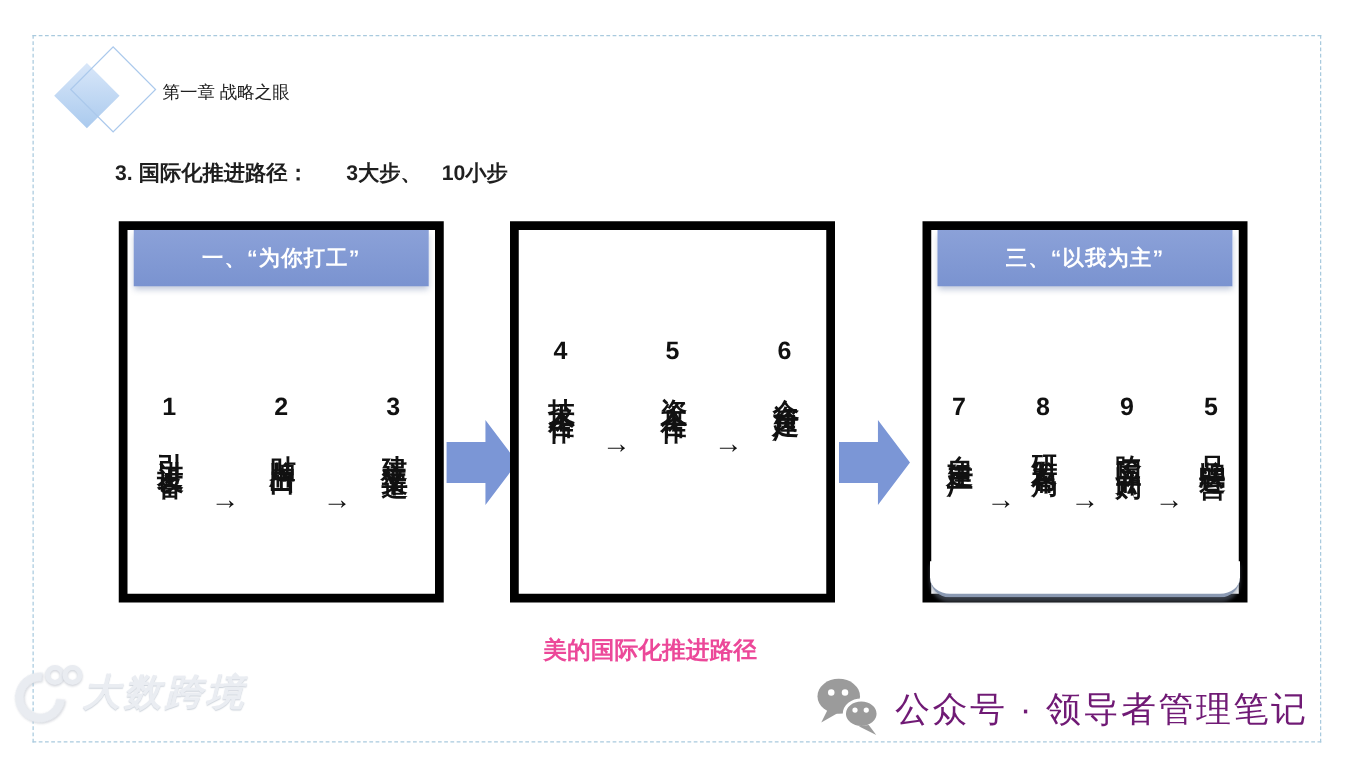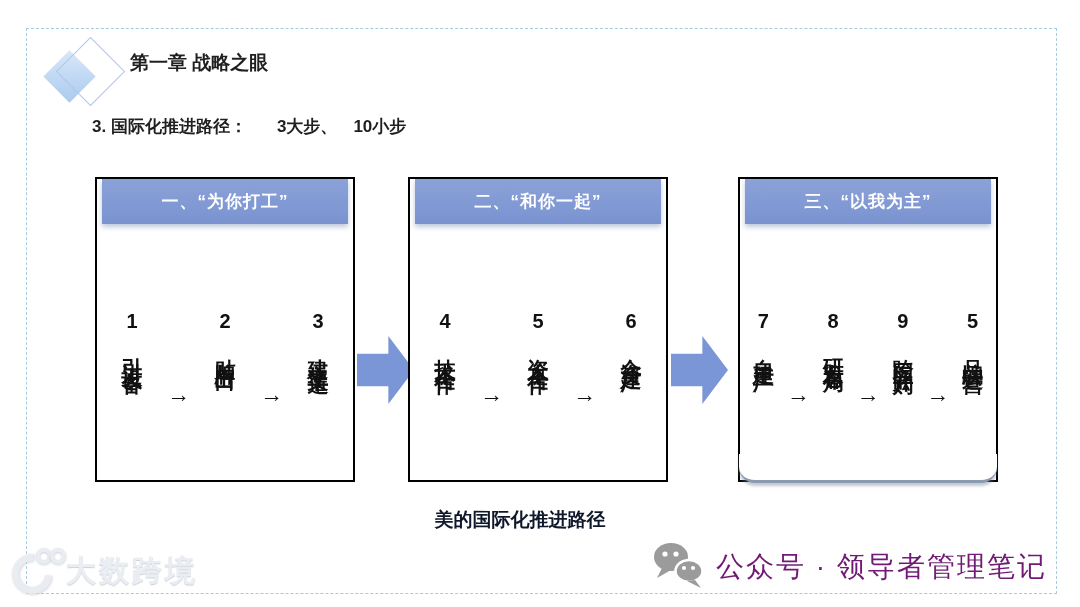--- a/index.html
+++ b/index.html
@@ -14,29 +14,29 @@
   
   .deco-fill {
     position:absolute; left:51px; top:58px; width:37px; height:37px;
     transform:rotate(45deg);
     background:linear-gradient(135deg,#d9e7f9 0%,#aacaee 100%);
   }
   .deco-outline {
     position:absolute; left:66px; top:47px; width:47px; height:47px;
     transform:rotate(45deg); border:1.5px solid #abc9ec; background:transparent;
   }
-  .chapter-title { position:absolute; left:130px; top:50px; font-size:19px; font-weight:700; }
-  .subtitle { position:absolute; left:92px; top:115px; font-size:17px; font-weight:700; }
+  .chapter-title { position:absolute; left:130px; top:65px; font-size:14px; font-weight:400; }
+  .subtitle { position:absolute; left:92px; top:127px; font-size:17px; font-weight:700; }
   .subtitle .gap1 { margin-left:30px; }
   .subtitle .gap2 { margin-left:16px; }
 
   
   .box {
     position:absolute; top:177px; width:260px; height:305px; box-sizing:border-box;
-    background:#fff; border:2px solid #000000;
+    background:#fff; border:7px solid #000000;
   }
   .box-1 { left:95px; }
   .box-2 { left:408px; }
   .box-3 { left:738px; }
   .box-header {
     margin:0 5px; height:45px; display:flex; align-items:center; justify-content:center;
     background:linear-gradient(180deg,#8ba1d8 0%,#7a93d0 100%);
     box-shadow:0 3px 5px rgba(110,130,170,.45);
     color:#fff; font-size:17px; font-weight:700; letter-spacing:1px;
   }
@@ -59,29 +59,29 @@
   
   .big-arrow {
     position:absolute; top:336px; width:57px; height:68px; background:#7b96d6;
     clip-path:polygon(0% 26%, 55% 26%, 55% 0%, 100% 50%, 55% 100%, 55% 74%, 0% 74%);
   }
   .big-arrow-1 { left:357px; }
   .big-arrow-2 { left:671px; }
 
   .caption {
     position:absolute; left:0; top:507px; width:1040px; text-align:center;
-    font-size:19px; font-weight:700; color:#0f172a;
+    font-size:19px; font-weight:700; color:#ec4899;
   }
 
   
   .wechat { position:absolute; left:651px; top:540px; display:flex; align-items:center; }
   .wechat-text { margin-left:11px; font-size:28px; font-weight:500; color:#701a75; letter-spacing:2px; }
 
   
-  .watermark { position:absolute; left:10px; top:544px; display:flex; align-items:flex-end; }
+  .watermark { position:absolute; left:10px; top:528px; display:flex; align-items:flex-end;font-style:italic; }
   .wm-icon { position:relative; width:50px; height:44px; }
   .wm-arc {
     position:absolute; left:2px; top:10px; width:26px; height:26px;
     border:7px solid #e9ecf1; border-right-color:transparent; border-radius:50%;
     transform:rotate(-40deg);
     filter:drop-shadow(0 1px 1px rgba(185,190,200,.7));
   }
   .wm-ring { position:absolute; width:8px; height:8px; border:4px solid #e9ecf1; border-radius:50%;
     filter:drop-shadow(0 1px 1px rgba(185,190,200,.7)); }
   .wm-ring.r1 { left:26px; top:4px; }
@@ -121,21 +121,20 @@
       <div class="step">
         <div class="step-num">3</div>
         <div class="step-label">建立渠道</div>
       </div>
     </div>
   </div>
 
   <div class="big-arrow big-arrow-1"></div>
 
   <div class="box box-2">
-    <div class="box-header">二、“和你一起”</div>
     <div class="steps">
       <div class="step">
         <div class="step-num">4</div>
         <div class="step-label">技术合作</div>
       </div>
       <div class="flow-arrow">→</div>
       <div class="step">
         <div class="step-num">5</div>
         <div class="step-label">资本合作</div>
       </div>

